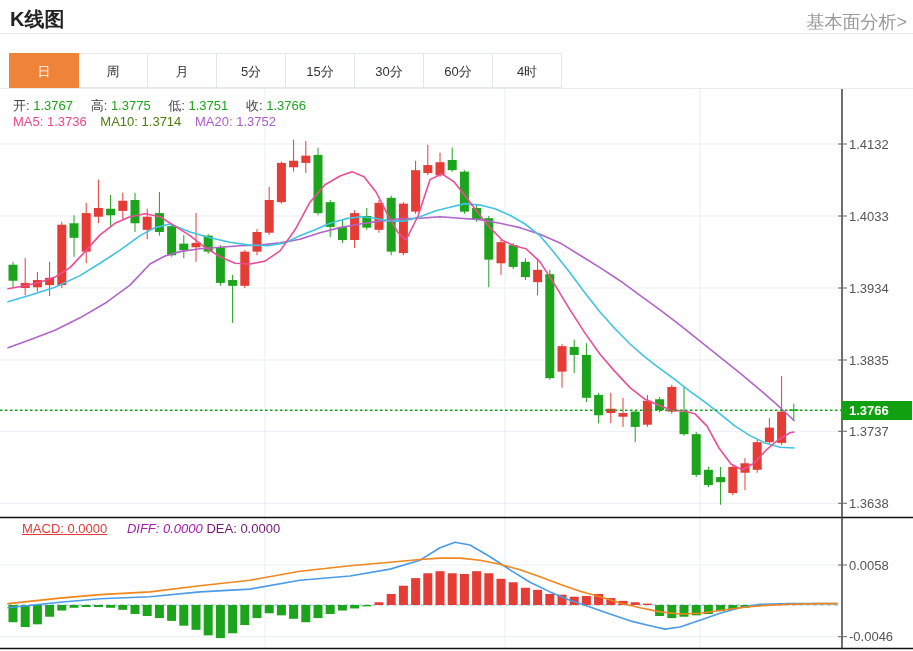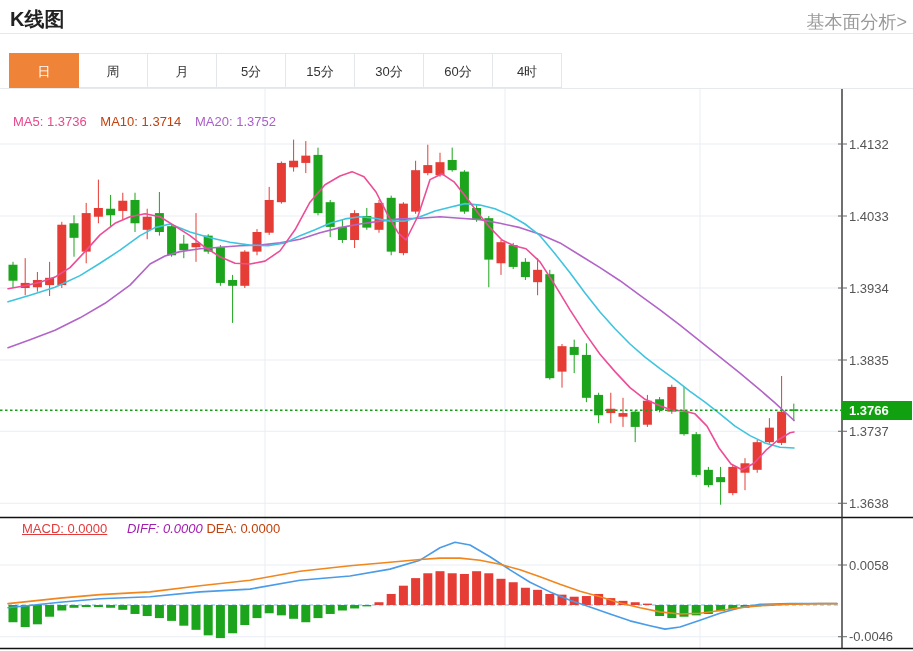--- a/index.html
+++ b/index.html
@@ -13,26 +13,26 @@
   #tab-row{left:10px;top:53px;display:flex;}
   .tab{width:70px;height:35px;line-height:35px;text-align:center;font-size:13px;color:#333;
     background:#fff;border:1px solid #e3e7eb;margin-left:-1px;box-sizing:border-box;cursor:pointer;}
   .tab.active{background:#ef8338;border-color:#ef8338;color:#fff;z-index:4;}
   #tabrow-bottom{left:0;top:88px;width:913px;border-top:1px solid #e6e9ed;}
   #quote-row1{left:13px;top:97px;font-size:13px;}
   #quote-row2{left:13px;top:114px;font-size:13px;}
   .qlabel{color:#444;}
   .qval{color:#1fa31f;margin-right:14px;}
   .ma5{color:#e8488c;margin-right:10px;}
-  .ma10{color:#c2410c;margin-right:10px;}
+  .ma10{color:#4d7c0f;margin-right:10px;}
   .ma20{color:#a95fc9;}
   #macd-row{left:22px;top:521px;font-size:13px;}
   .macd-l{color:#e23b3b;margin-right:16px;text-decoration:underline;}
   .diff-l{color:#a21caf;margin-right:0;font-style:italic;}
-  .dea-l{color:#c2410c;text-align:right;}
+  .dea-l{color:#701a75;text-align:right;}
   #price-tag{left:842px;top:401px;width:70px;height:19px;line-height:19px;background:#10a010;
     color:#fff;font-size:13px;font-weight:bold;padding-left:7px;box-sizing:border-box;}
 </style>
 </head>
 <body>
 
 <div id="stage">
   <svg id="chart-svg" width="913" height="651">
       <g>
         <line x1="0" y1="144" x2="841" y2="144" stroke="#e9eef5" stroke-width="1"></line>
@@ -287,20 +287,30 @@
     <div class="tab">周</div>
     <div class="tab">月</div>
     <div class="tab">5分</div>
     <div class="tab">15分</div>
     <div class="tab">30分</div>
     <div class="tab">60分</div>
     <div class="tab">4时</div>
   </div>
   <div class="overlay" id="tabrow-bottom"></div>
 
+  <div class="overlay" id="quote-row1">
+    <span class="qlabel">开:</span>
+    <span class="qval">1.3767</span>
+    <span class="qlabel">高:</span>
+    <span class="qval">1.3775</span>
+    <span class="qlabel">低:</span>
+    <span class="qval">1.3751</span>
+    <span class="qlabel">收:</span>
+    <span class="qval">1.3766</span>
+  </div>
   <div class="overlay" id="quote-row2">
     <span class="ma5"><span>MA5:</span> <span>1.3736</span></span>
     <span class="ma10"><span>MA10:</span> <span>1.3714</span></span>
     <span class="ma20"><span>MA20:</span> <span>1.3752</span></span>
   </div>
 
   <div class="overlay" id="macd-row">
     <span class="macd-l"><span>MACD:</span> <span>0.0000</span></span>
     <span class="diff-l"><span>DIFF:</span> <span>0.0000</span></span>
     <span class="dea-l"><span>DEA:</span> <span>0.0000</span></span>

